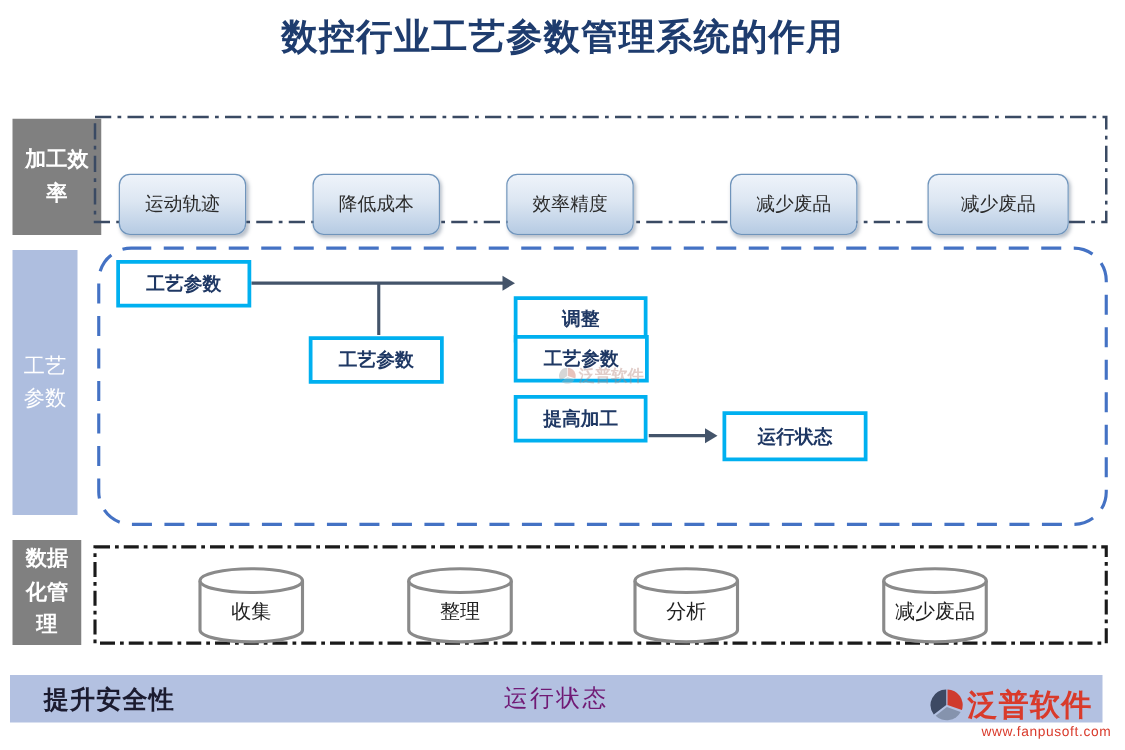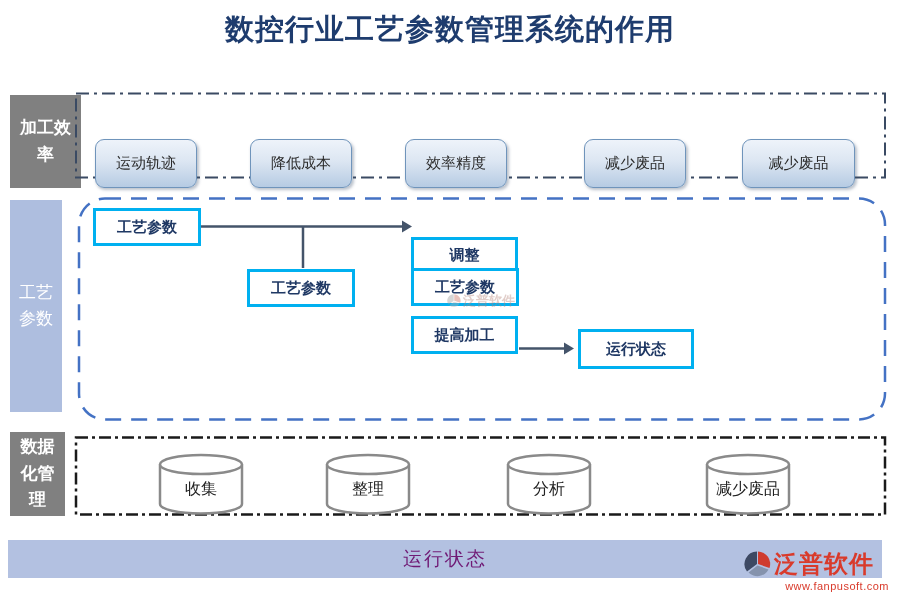--- a/index.html
+++ b/index.html
@@ -164,20 +164,21 @@
 </div>
 <div class="cyl" id="cyl-4">
   <svg width="88" height="64" viewBox="0 0 88 64">
     <path d="M3 11.5 V51 a41 9.5 0 0 0 82 0 V11.5" fill="#ffffff" stroke="#8a8a8a" stroke-width="2.5"></path>
     <ellipse cx="44" cy="11.5" rx="41" ry="9.5" fill="#ffffff" stroke="#8a8a8a" stroke-width="2.5"></ellipse>
   </svg>
   <span class="cyl-lbl">减少废品</span>
 </div>
 
 <div class="footer-bar">
+  <div class="footer-left">提升安全性</div>
   <div class="footer-center">运行状态</div>
 </div>
 
 <div class="brand">
   <div class="brand-row">
     <svg width="27" height="27" viewBox="0 0 27 27">
       <path d="M13 13 L13 0.5 A12.5 12.5 0 0 0 3 20.5 Z" fill="#3d4963"></path>
       <path d="M14 13 L14 0.5 A12.5 12.5 0 0 1 25.5 17 Z" fill="#cf3b2e"></path>
       <path d="M13.5 14.5 L4.5 21.5 A12.5 12.5 0 0 0 24.5 18.5 Z" fill="#8593ad"></path>
     </svg>

